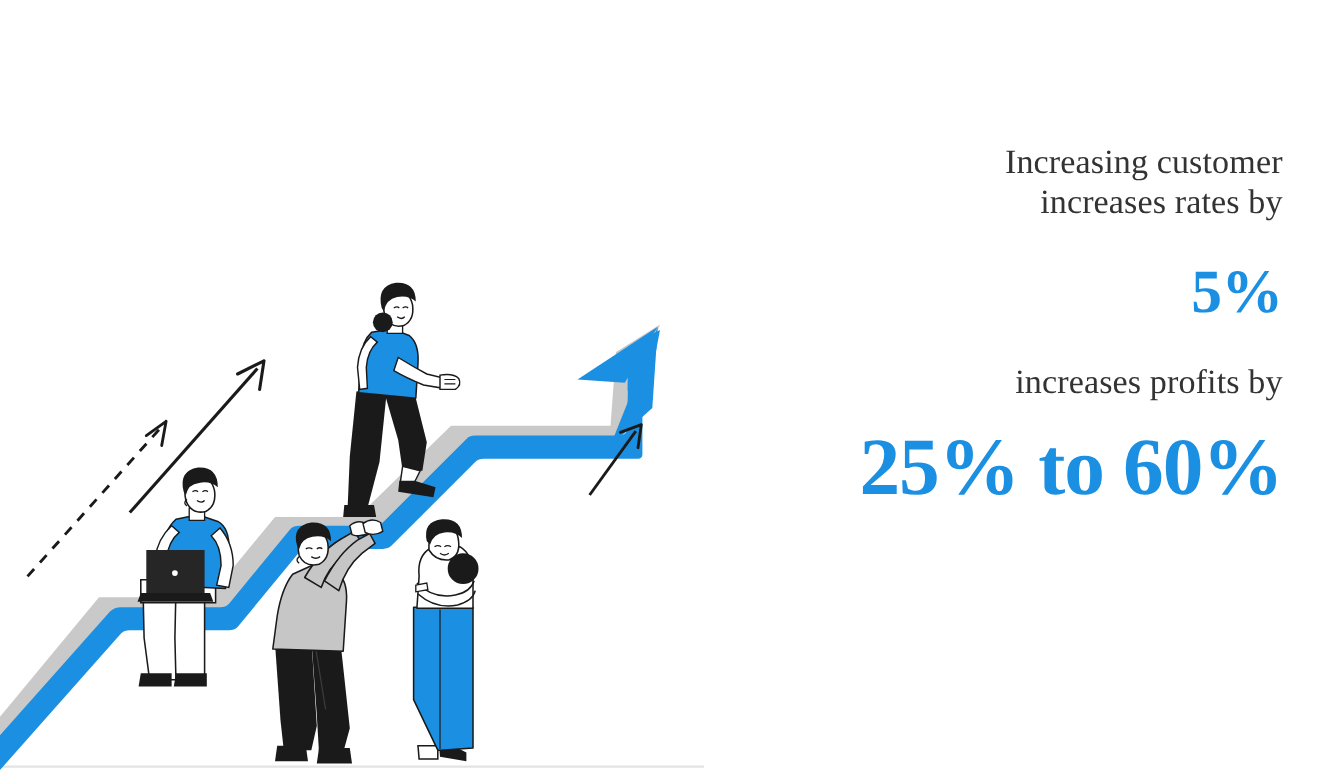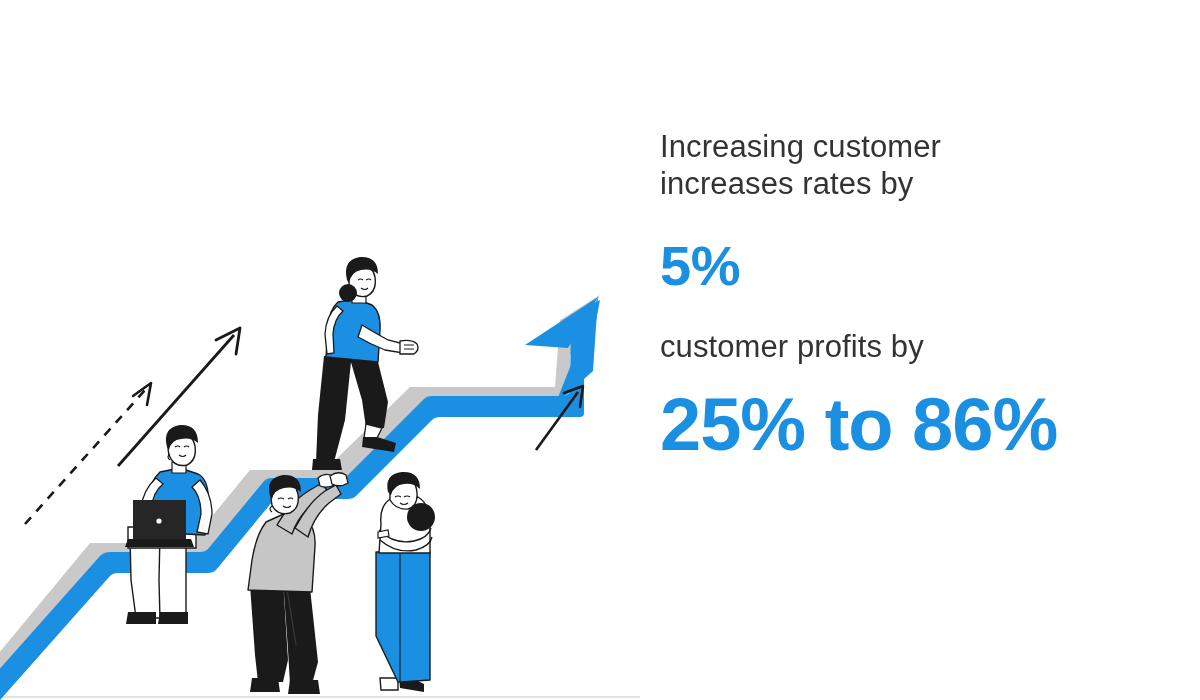--- a/index.html
+++ b/index.html
@@ -20,24 +20,25 @@
   }
   #illustration {
     position: absolute;
     left: 0;
     top: 0;
     width: 640px;
     height: 700px;
   }
   #copy-block {
     position: absolute;
-    left: 660px;
+    left: 706px;
     top: 128px;
     width: 460px;
-    text-align: left;
+    text-align: right;
+    font-family: Liberation Serif, serif;
   }
   .line-normal {
     color: #333333;
     font-size: 31px;
     line-height: 37px;
     font-weight: 400;
     letter-spacing: 0.1px;
   }
   .stat-small {
     color: #1B90E2;
@@ -271,19 +272,19 @@
 
   <div id="copy-block">
 
     <div class="line-normal">
       <div>Increasing customer</div>
       <div>increases rates by</div>
     </div>
 
     <div class="stat-small">5%</div>
 
-    <div class="line-normal-2">customer profits by</div>
-
-    <div class="stat-big">25% to 86%</div>
+    <div class="line-normal-2">increases profits by</div>
+
+    <div class="stat-big">25% to 60%</div>
 
   </div>
 
 </div>
 
 </body></html>

